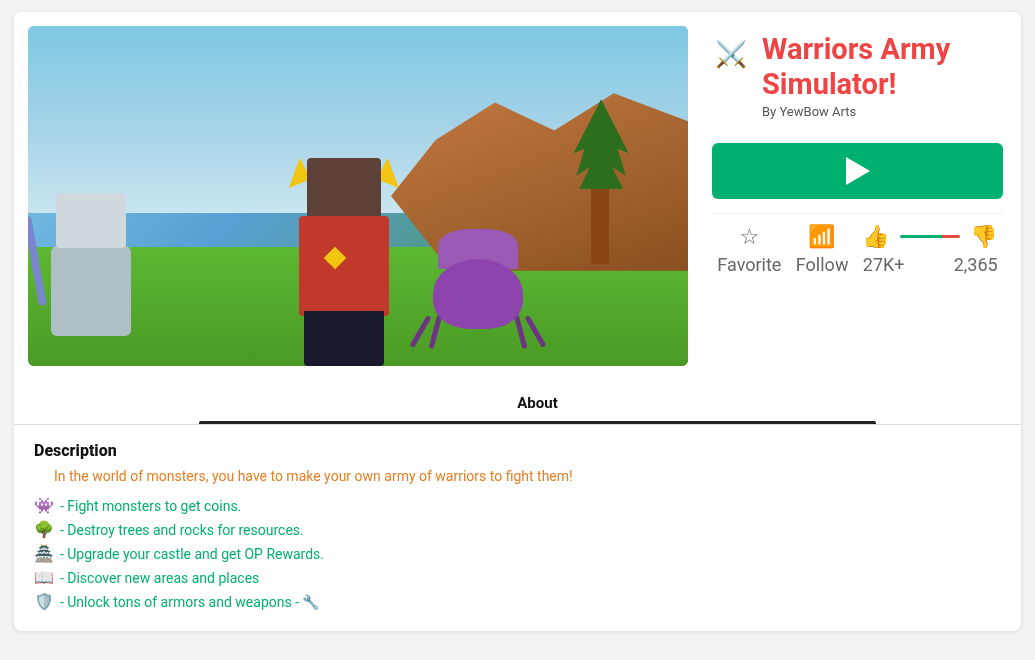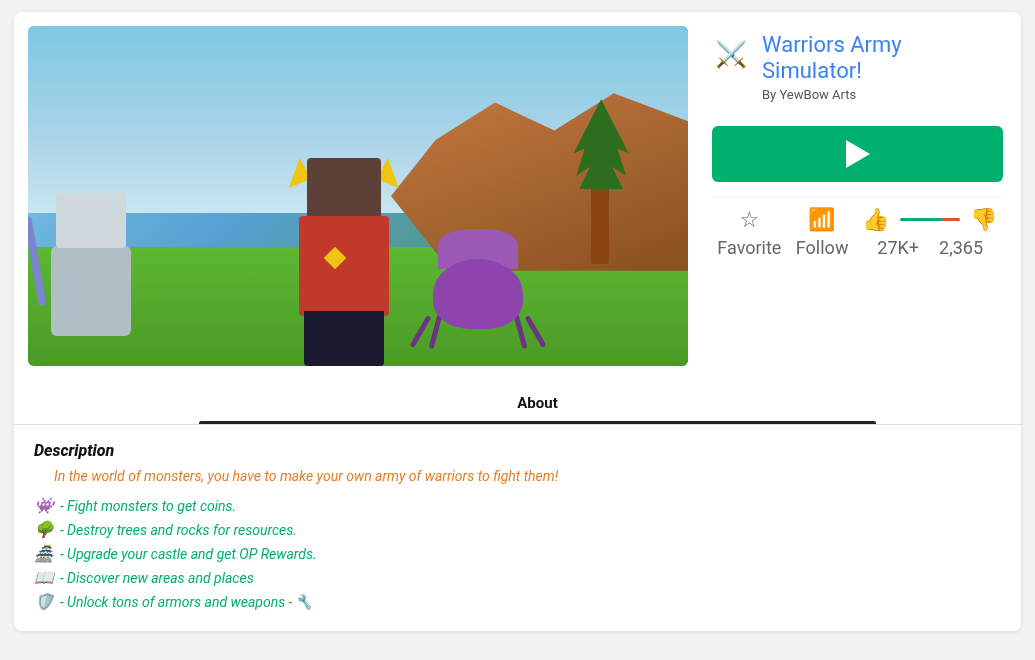--- a/index.html
+++ b/index.html
@@ -242,23 +242,23 @@
       height: 40px;
       flex-shrink: 0;
       display: flex;
       align-items: center;
       justify-content: center;
       font-size: 26px;
       margin-top: 2px;
     }
     .game-title-block {}
     .game-title {
-      font-size: 22px;
-      font-weight: 400;
-      color: #3b82f6;
+      font-size: 29px;
+      font-weight: 700;
+      color: #ef4444;
       line-height: 1.2;
     }
     .game-author {
       font-size: 13px;
       color: #555;
       margin-top: 2px;
     }
     .play-button {
       display: flex;
       align-items: center;
@@ -341,21 +341,20 @@
       left: 15%;
       right: 15%;
       height: 3px;
       background: #222;
       border-radius: 2px 2px 0 0;
     }
     
     .content-area {
       background: #fff;
       padding: 16px 6px 20px 20px;
-      font-style: italic;
     }
     .description-heading {
       font-size: 16px;
       font-weight: 800;
       color: #111;
       margin-bottom: 8px;
     }
     .description-intro {
       color: #e67e22;
       font-size: 14px;
@@ -442,21 +441,21 @@
           <div class="action-item">
             <span class="action-icon">📶</span>
             <span class="action-label">Follow</span>
           </div>
           <div class="action-item">
             <div class="vote-row">
               <span class="action-icon">👍</span>
               <div class="vote-bar"></div>
               <span class="action-icon">👎</span>
             </div>
-            <div style="display:flex;gap:20px;justify-content:center;width:100%;">
+            <div style="display:flex;gap:20px;justify-content:space-between;width:100%;">
               <span class="action-label">27K+</span>
               <span class="action-label">2,365</span>
             </div>
           </div>
         </div>
       </div>
     </div>
 
     <div class="tabs-bar">
       <div class="tab-item active">About</div>

